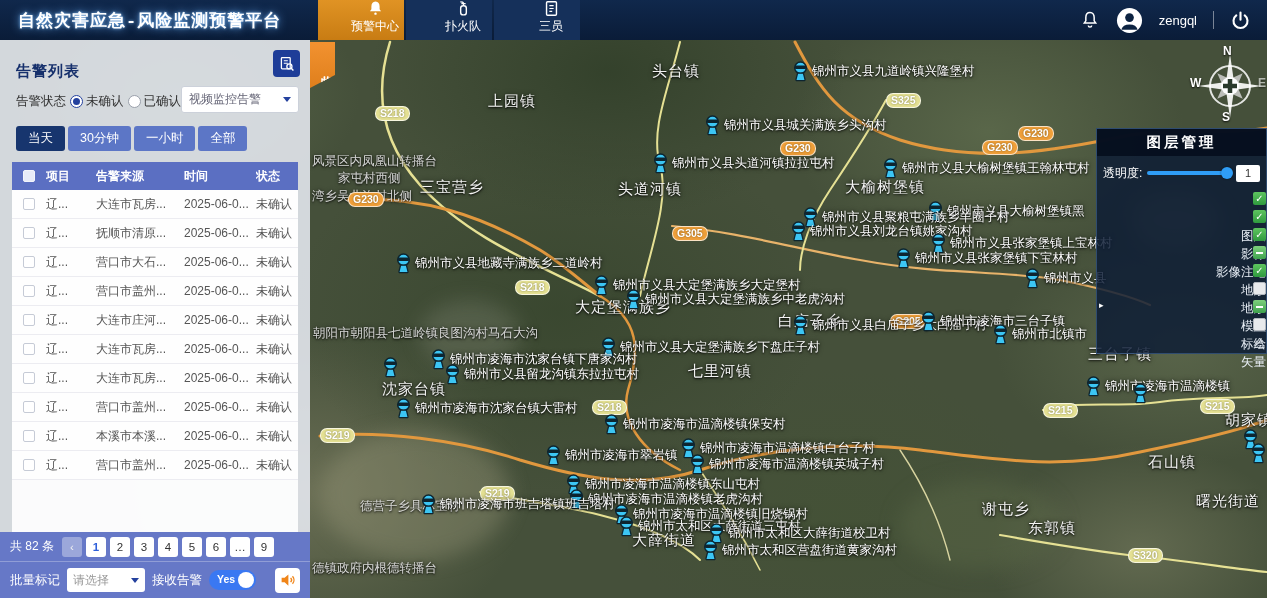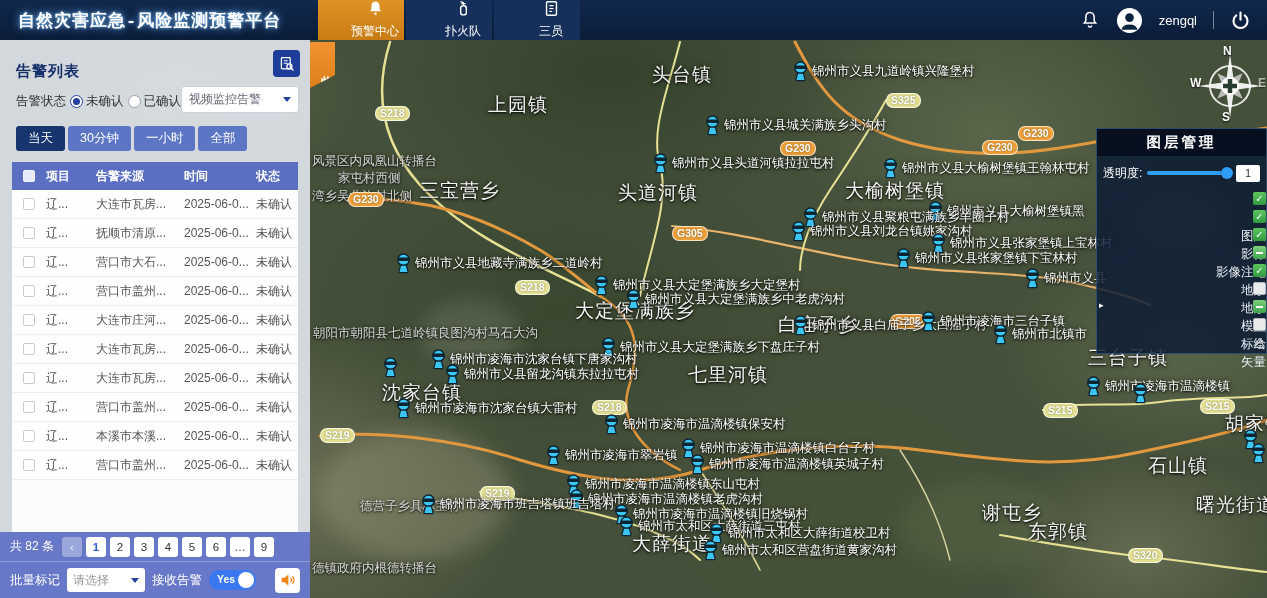--- a/index.html
+++ b/index.html
@@ -19,21 +19,21 @@
       radial-gradient(320px 240px at 24% 82%, rgba(142,140,110,.5), transparent 70%),
       radial-gradient(300px 210px at 66% 86%, rgba(68,82,54,.8), transparent 70%),
       radial-gradient(260px 170px at 93% 58%, rgba(102,114,84,.6), transparent 70%),
       radial-gradient(220px 150px at 90% 92%, rgba(128,132,102,.5), transparent 70%);
   }
   .roads { position:absolute; inset:0; z-index:2; }
   .patch { position:absolute; border-radius:50%; filter:blur(10px); z-index:2; }
 
   .map-layers { position:absolute; inset:0; z-index:5; }
   .town {
-    position:absolute; color:rgba(255,255,255,.95); font-size:19px; letter-spacing:1px;
+    position:absolute; color:rgba(255,255,255,.95); font-size:15px; letter-spacing:1px;
     text-shadow:0 1px 2px rgba(0,0,0,.95), 0 0 5px rgba(0,0,0,.7); white-space:nowrap;
   }
   .maptext {
     position:absolute; color:rgba(238,238,238,.88); font-size:12.5px;
     text-shadow:0 1px 2px rgba(0,0,0,.9), 0 0 4px rgba(0,0,0,.6); white-space:nowrap;
   }
   .badge {
     position:absolute; font-size:10.5px; font-weight:bold; color:#fff; line-height:13px;
     padding:0 4px; border-radius:7px; white-space:nowrap;
     text-shadow:0 0 2px rgba(90,70,20,.8);
@@ -68,21 +68,21 @@
     display:flex; align-items:stretch;
   }
   .app-title {
     width:310px; display:flex; align-items:center; padding-left:18px;
     color:#fff; font-size:17px; font-weight:bold; letter-spacing:1px;
     text-shadow:0 0 10px rgba(110,180,255,.9), 0 0 3px rgba(140,200,255,.8); white-space:nowrap;font-family:Liberation Mono, monospace;
   }
   .tabs { display:flex; gap:2px; margin-left:8px; }
   .tab {
     width:86px; background:#15305a; display:flex; flex-direction:column;
-    align-items:center; justify-content:space-between; gap:1px; cursor:pointer;padding-left:28px;
+    align-items:center; justify-content:flex-start; gap:1px; cursor:pointer;padding-left:28px;
   }
   .tab.active { background:linear-gradient(180deg,#e09324,#c87c13); }
   .tab-icon { height:17px; display:flex; align-items:flex-end; }
   .tab-label { color:#fff; font-size:12px; }
   .header-right { margin-left:auto; display:flex; align-items:center; gap:16px; padding-right:16px; }
   .hdr-divider { width:1px; height:18px; background:rgba(255,255,255,.45); }
   .username { color:#fff; font-size:13px; }
   .hicon { display:flex; align-items:center; cursor:pointer; }
 
   

